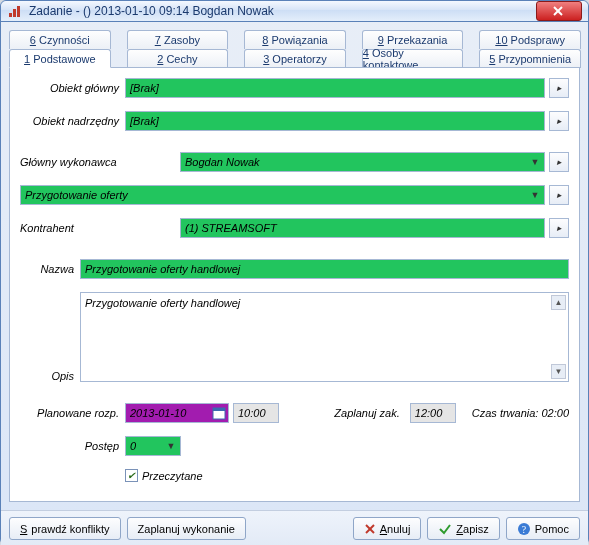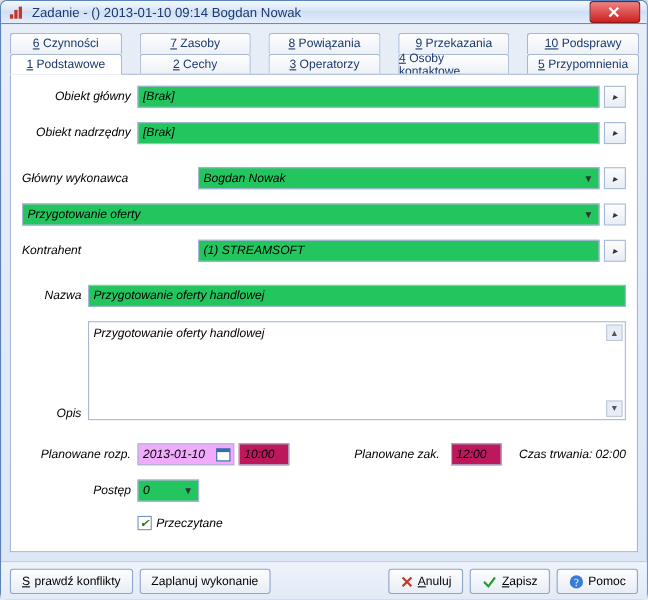--- a/index.html
+++ b/index.html
@@ -140,30 +140,30 @@
     position:absolute;
     right:2px; width:15px;height:15px;
     background:#e7edf6;
     border:1px solid #c0c8d8;
     display:flex;align-items:center;justify-content:center;
     font-size:8px;color:#555;
   }
   .scroll-up { top:2px; }
   .scroll-down { bottom:2px; }
   .date-input {
-    width:88px;height:20px;border:1px solid #a6b8d4;background:#f0abfc;
+    width:104px;height:20px;border:1px solid #a6b8d4;background:#a21caf;
     display:flex;align-items:center;padding:0 2px 0 4px;
     position:relative;
   }
   .date-input .cal-icon {
     position:absolute; right:2px; top:2px;
     cursor:pointer;
   }
   .time-input {
-    width:46px;height:20px;border:1px solid #a6b8d4;background:#be185d;
+    width:46px;height:20px;border:1px solid #a6b8d4;background:#e5e5e5;
     display:flex;align-items:center;padding:0 4px;margin-left:4px;
   }
   .planned-label { width:105px; text-align:right; padding-right:6px; }
   .bottom-bar {
     height:36px;
     border-top:1px solid #c3cee0;
     padding:6px 8px;
     display:flex;align-items:center;gap:6px;
     background: linear-gradient(#eef3fb,#e2eaf6);
   }
@@ -321,21 +321,21 @@
             <svg width="14" height="14">
                 <rect x="1" y="2" width="12" height="11" fill="#fff" stroke="#3a6bb0"></rect>
                 <rect x="1" y="2" width="12" height="3" fill="#3a6bb0"></rect>
               </svg>
           </span>
         </div>
         <div class="time-input">
             <span>10:00</span>
           </div>
         <div class="spacer-flex"></div>
-        <div style="text-align:right;padding-right:6px">Planowane zak.</div>
+        <div style="text-align:right;padding-right:6px">Zaplanuj zak.</div>
         <div class="time-input">
             <span>12:00</span>
           </div>
         <div style="width:16px"></div>
         <div><span>Czas trwania:</span>&nbsp;<span>02:00</span></div>
       </div>
 
 
       <div class="row">
         <div class="planned-label" style="width:105px">Postęp</div>

